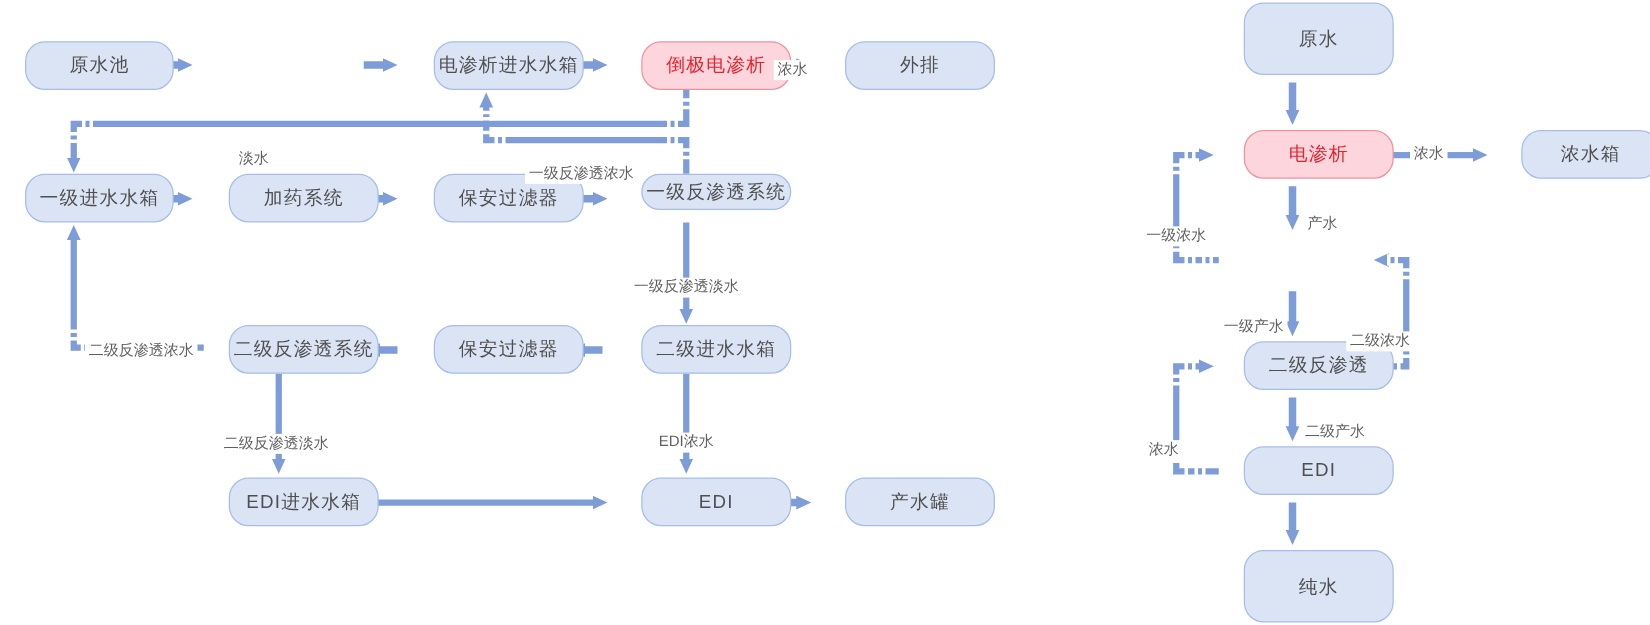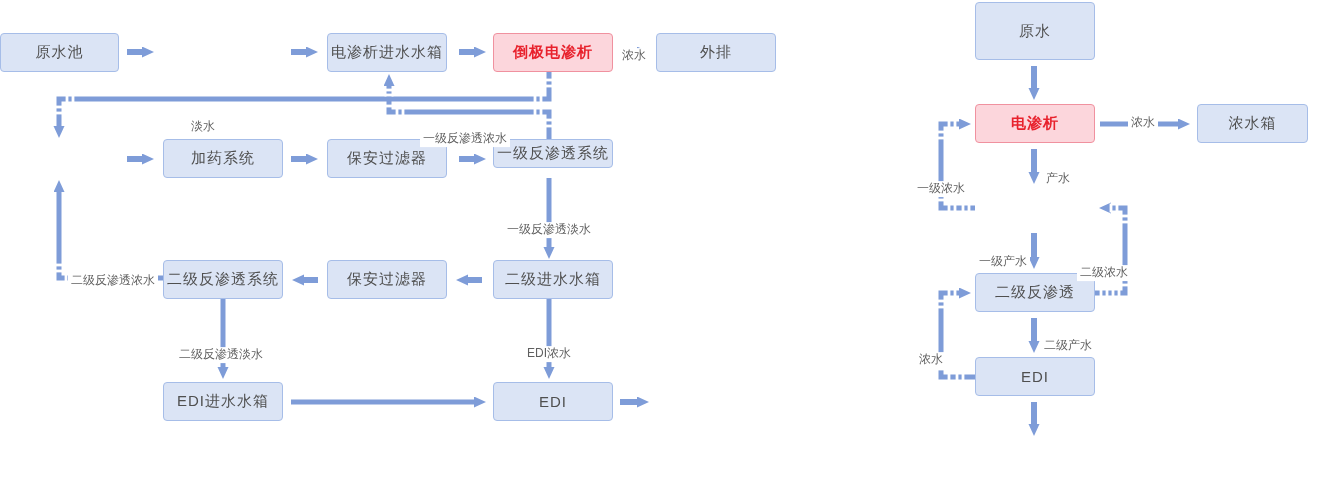--- a/index.html
+++ b/index.html
@@ -2,24 +2,24 @@
 <html style="--line: #7e9cd8; --box-fill: #dbe4f5; --box-border: #a6bde8; --box-text: #4f4f4f; --red-fill: #fcd6dc; --red-border: #f0919f; --red-text: #e8222d; --label-text: #5f5f5f;"><head>
 <meta charset="utf-8">
 <style>
   html,body{margin:0;padding:0;background:#fff;}
   body{width:1320px;height:500px;position:relative;overflow:hidden;
        font-family:"Liberation Sans","DejaVu Sans",sans-serif;}
   .stage{position:absolute;left:0;top:0;width:1320px;height:500px;}
   #flow-svg{position:absolute;left:0;top:0;z-index:0;}
   .node{position:absolute;z-index:1;display:flex;align-items:center;justify-content:center;
         background:var(--box-fill,#dbe4f5);border:1px solid var(--box-border,#a6bde8);
-        border-radius:4px;color:var(--box-text,#4f4f4f);font-size:15px;letter-spacing:1px;
-        box-sizing:border-box;white-space:nowrap;}
+        border-radius:16px;color:var(--box-text,#4f4f4f);font-size:15px;letter-spacing:1px;
+        box-sizing:border-box;white-space:nowrap;margin-left:20px;}
   .node.red{background:var(--red-fill,#fcd6dc);border-color:var(--red-border,#f0919f);
-        color:var(--red-text,#e8222d);font-weight:bold;text-align:right;}
+        color:var(--red-text,#e8222d);font-weight:normal;text-align:right;}
   .elabel{position:absolute;z-index:2;transform:translate(-50%,-50%);
         background:#fff;color:var(--label-text,#5f5f5f);font-size:12px;
         white-space:nowrap;padding:1px 3px;line-height:1.15;margin-top:16px;}
   .a5{stroke:var(--line,#7e9cd8);stroke-width:5;fill:none;}
   .a6{stroke:var(--line,#7e9cd8);stroke-width:6;fill:none;}
   #ah path{fill:var(--line,#7e9cd8);}
 </style>
 </head>
 <body>
 
@@ -110,36 +110,39 @@
       <rect x="936.5" y="305.6" width="9" height="2.8" fill="#fff"></rect>
       <rect x="947.6" y="288.5" width="2.8" height="9" fill="#fff"></rect>
       <rect x="953.6" y="288.5" width="2.8" height="9" fill="#fff"></rect>
     </svg>
 
   <div class="node" style="left:0px;top:33px;width:119px;height:39px">原水池</div>
   <div class="node" style="left:327px;top:33px;width:120px;height:39px">电渗析进水水箱</div>
   <div class="node red" style="left:493px;top:33px;width:120px;height:39px">倒极电渗析</div>
   <div class="node" style="left:656px;top:33px;width:120px;height:39px">外排</div>
 
+  <div class="node" style="left:0px;top:139px;width:119px;height:39px">一级进水水箱</div>
   <div class="node" style="left:163px;top:139px;width:120px;height:39px">加药系统</div>
   <div class="node" style="left:327px;top:139px;width:120px;height:39px">保安过滤器</div>
   <div class="node" style="left:493px;top:139px;width:120px;height:29px">一级反渗透系统</div>
 
   <div class="node" style="left:163px;top:260px;width:120px;height:39px">二级反渗透系统</div>
   <div class="node" style="left:327px;top:260px;width:120px;height:39px">保安过滤器</div>
   <div class="node" style="left:493px;top:260px;width:120px;height:39px">二级进水水箱</div>
 
   <div class="node" style="left:163px;top:382px;width:120px;height:39px">EDI进水水箱</div>
   <div class="node" style="left:493px;top:382px;width:120px;height:39px">EDI</div>
+  <div class="node" style="left:656px;top:382px;width:120px;height:39px">产水罐</div>
 
   <div class="node" style="left:975px;top:2px;width:120px;height:58px">原水</div>
   <div class="node red" style="left:975px;top:104px;width:120px;height:39px">电渗析</div>
   <div class="node" style="left:1197px;top:104px;width:111px;height:39px">浓水箱</div>
   <div class="node" style="left:975px;top:273px;width:120px;height:39px">二级反渗透</div>
   <div class="node" style="left:975px;top:357px;width:120px;height:39px">EDI</div>
+  <div class="node" style="left:975px;top:440px;width:120px;height:58px">纯水</div>
 
   <span class="elabel" style="left:634px;top:40px">浓水</span>
   <span class="elabel" style="left:203px;top:111px">淡水</span>
   <span class="elabel" style="left:465px;top:123px">一级反渗透浓水</span>
   <span class="elabel" style="left:549px;top:214px">一级反渗透淡水</span>
   <span class="elabel" style="left:113px;top:265px">二级反渗透浓水</span>
   <span class="elabel" style="left:221px;top:339px">二级反渗透淡水</span>
   <span class="elabel" style="left:549px;top:338px">EDI浓水</span>
 
   <span class="elabel" style="left:1143px;top:107px">浓水</span>

